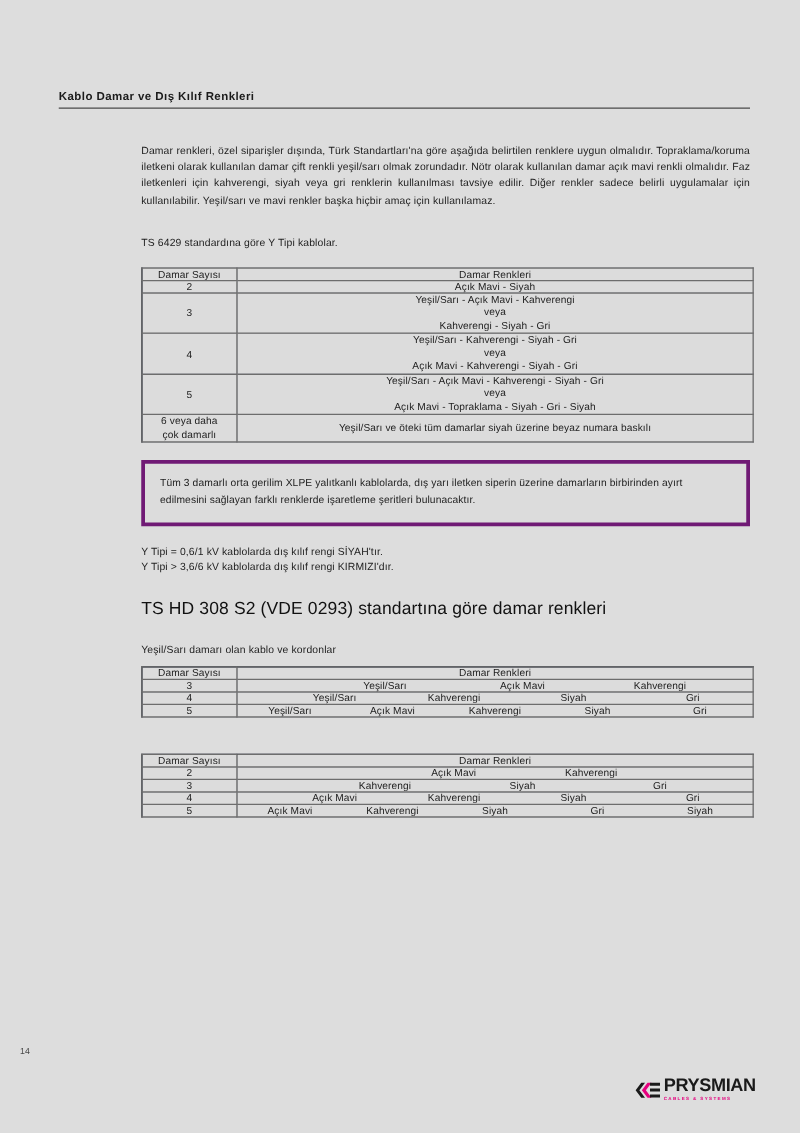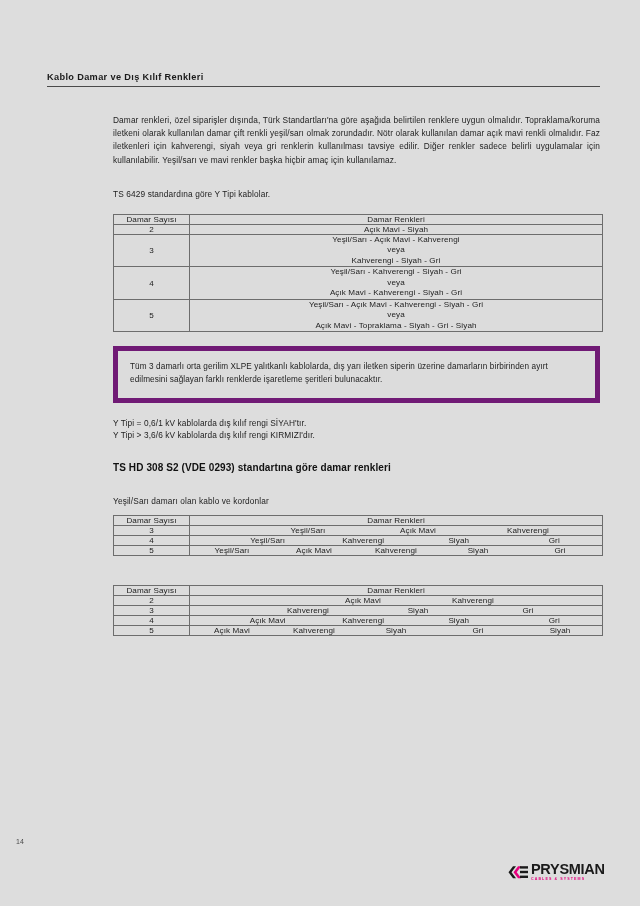--- a/index.html
+++ b/index.html
@@ -66,22 +66,22 @@
   .spacer-8  { height: 8px; }
 
   .lead-line {
     font-size: 8.3px;
     line-height: 12px;
     color: #1d1d1d;
     letter-spacing: 0.12px;
   }
 
   .section-heading {
-    font-size: 10px;
-    font-weight: bold;
+    font-size: 14px;
+    font-weight: normal;
     color: #111;
     letter-spacing: 0.1px;
     line-height: 12px;
   }
 
   
   table.dtable {
     border-collapse: collapse;
     width: 487px;
     table-layout: fixed;
@@ -105,21 +105,21 @@
   .cell-pad-3    { padding: 5px 2px 5px 2px; }
   .cell-pad-tall { padding: 8px 2px 8px 2px; }
   .cell-pad-s    { padding: 7px 2px 7px 2px; }
 
   .lines1 { line-height: 10.5px; }
 
   
   .note-box {
     width: 487px;
     box-sizing: border-box;
-    border: 5px solid #701a75;
+    border: 3px solid #701a75;
     background: #dcdcdc;
     padding: 10px 12px 11px 12px;
   }
   .note-text {
     font-size: 8.2px;
     line-height: 12.6px;
     color: #1d1d1d;
     text-align: left;
     letter-spacing: 0.1px;
     margin: 0;
@@ -241,20 +241,27 @@
             <div>Açık Mavi - Kahverengi - Siyah - Gri</div>
           </td>
         </tr>
         <tr>
           <td class="col-num cell-pad-3">5</td>
           <td class="col-col cell-pad-3 lines1">
             <div>Yeşil/Sarı - Açık Mavi - Kahverengi - Siyah - Gri</div>
             <div>veya</div>
             <div>Açık Mavi - Topraklama - Siyah - Gri - Siyah</div>
           </td>
+        </tr>
+        <tr>
+          <td class="col-num cell-pad-tall lines1">
+            <div>6 veya daha</div>
+            <div>çok damarlı</div>
+          </td>
+          <td class="col-col cell-pad-tall">Yeşil/Sarı ve öteki tüm damarlar siyah üzerine beyaz numara baskılı</td>
         </tr>
       </tbody>
     </table>
 
     <div class="spacer-14"></div>
 
     <div class="note-box">
       <p class="note-text">Tüm 3 damarlı orta gerilim XLPE yalıtkanlı kablolarda, dış yarı iletken siperin üzerine damarların birbirinden ayırt edilmesini sağlayan farklı renklerde işaretleme şeritleri bulunacaktır.</p>
     </div>
 

